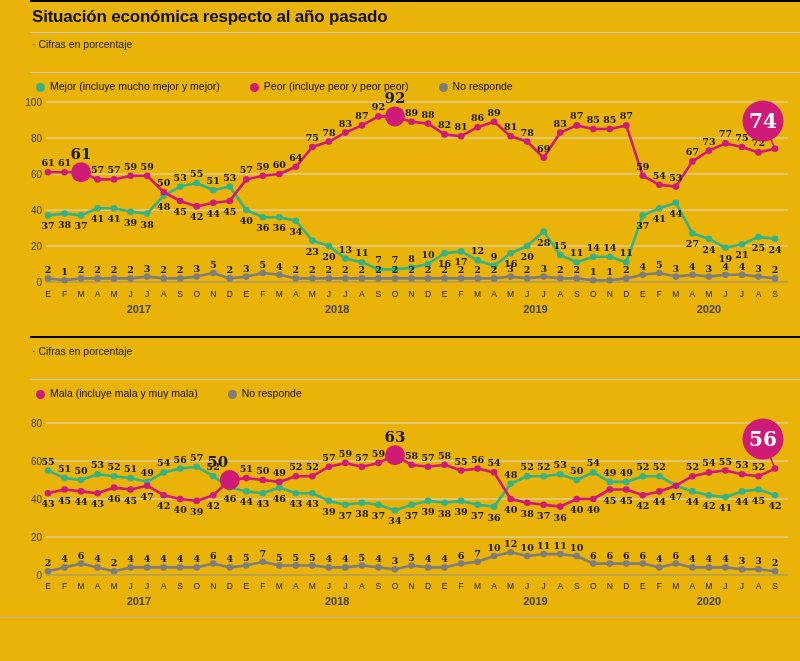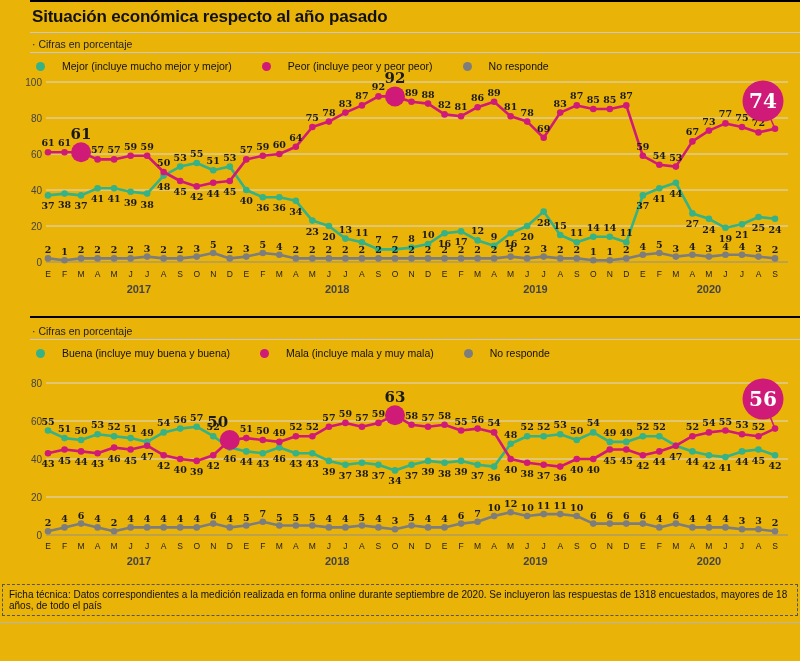--- a/index.html
+++ b/index.html
@@ -2,23 +2,23 @@
 <html><head>
 <meta charset="utf-8">
 <style>
   html,body{margin:0;padding:0;background:#fff;}
   .page{position:relative;width:800px;height:661px;background:#eab308;overflow:hidden;
         font-family:"Liberation Sans",sans-serif;color:#111;}
   .sect{margin-left:30px;border-top:2px solid #000;padding-top:2px;}
   .sect2{margin-top:16px;}
   .title{font-size:17px;font-weight:bold;letter-spacing:-0.2px;padding:3px 0 5px 2px;
          border-bottom:1px solid #c9c9c9;}
-  .note{font-size:10.5px;color:#222;padding:5px 0 2px 2px;border-bottom:1px solid #c9c9c9;}
+  .note{font-size:10.5px;color:#222;padding:5px 0 22px 2px;border-bottom:1px solid #c9c9c9;}
   .legend{display:flex;gap:30px;padding:7px 0 0 6px;font-size:10.5px;align-items:center;color:#111;}
-  .legend-item{display:flex;align-items:center;gap:17px;}
+  .legend-item{display:flex;align-items:flex-end;gap:5px;}
   .legend-dot{width:9px;height:9px;border-radius:50%;flex:0 0 auto;}
   svg{display:block;}
   .ficha{margin:13px 2px 0 2px;border:1px dashed #555;padding:4px 6px;font-size:10px;color:#111;}
   .bottom-row{border-top:1px solid #b5b5b5;margin-top:6px;padding:5px 5px 0 5px;display:flex;
               justify-content:space-between;font-size:11px;font-weight:bold;color:#111;}
 </style>
 </head>
 <body>
 
 <div class="page">
@@ -381,24 +381,20 @@
         <line x1="775.012" y1="56.79999999999998" x2="763" y2="29" stroke="#d01a78" stroke-width="1.5"></line>
         <circle cx="763" cy="29" r="20.5" fill="#d01a78"></circle>
         <text x="763" y="36" font-size="20" text-anchor="middle" fill="#fff" font-weight="bold" font-family="&quot;DejaVu Serif&quot;,serif">74</text>
       </svg>
     </div>
 
   <div class="sect sect2">
     <div class="note">· Cifras en porcentaje</div>
     <div class="legend">
       <div class="legend-item">
-        <span class="legend-dot" style="background: rgb(53, 178, 134);"></span>
-        <span>Buena (incluye muy buena y buena)</span>
-      </div>
-      <div class="legend-item">
         <span class="legend-dot" style="background: rgb(208, 26, 120);"></span>
         <span>Mala (incluye mala y muy mala)</span>
       </div>
       <div class="legend-item">
         <span class="legend-dot" style="background: rgb(125, 125, 125);"></span>
         <span>No responde</span>
       </div>
     </div>
   </div>
   <div>
@@ -734,19 +730,18 @@
         <circle cx="229.753" cy="81" r="10" fill="#d01a78"></circle>
         <text x="217.753" y="68" font-size="15" text-anchor="middle" fill="#1a1a1a" font-weight="bold" font-family="&quot;DejaVu Serif&quot;,serif">50</text>
         <circle cx="394.983" cy="56.30000000000001" r="10" fill="#d01a78"></circle>
         <text x="394.983" y="43.30000000000001" font-size="15" text-anchor="middle" fill="#1a1a1a" font-weight="bold" font-family="&quot;DejaVu Serif&quot;,serif">63</text>
         <line x1="775.012" y1="69.60000000000001" x2="763" y2="40" stroke="#d01a78" stroke-width="1.5"></line>
         <circle cx="763" cy="40" r="20.5" fill="#d01a78"></circle>
         <text x="763" y="47" font-size="20" text-anchor="middle" fill="#fff" font-weight="bold" font-family="&quot;DejaVu Serif&quot;,serif">56</text>
       </svg>
     </div>
 
-  <div class="ficha">Ficha técnica: Datos correspondientes a la medición realizada en forma online durante septiembre de 2020. Se incluyeron las respuestas de 1318 encuestados, mayores de 18 años, de todo el país</div>
   <div class="bottom-row">
     
     
   </div>
 
 </div>
 
 </body></html>

